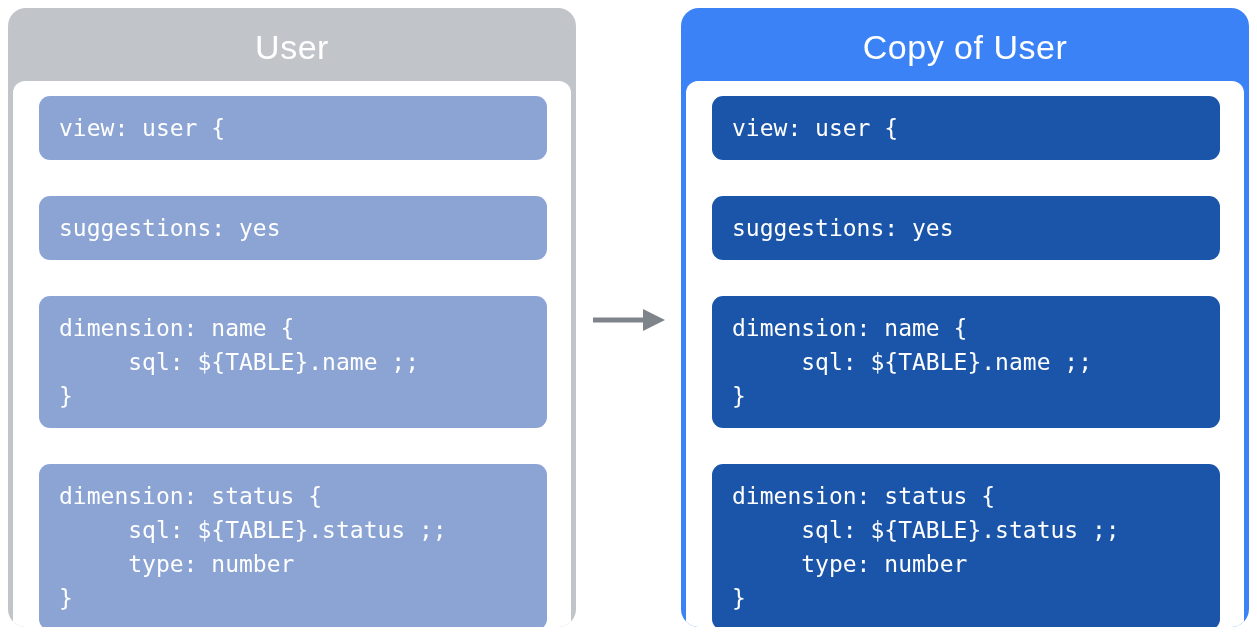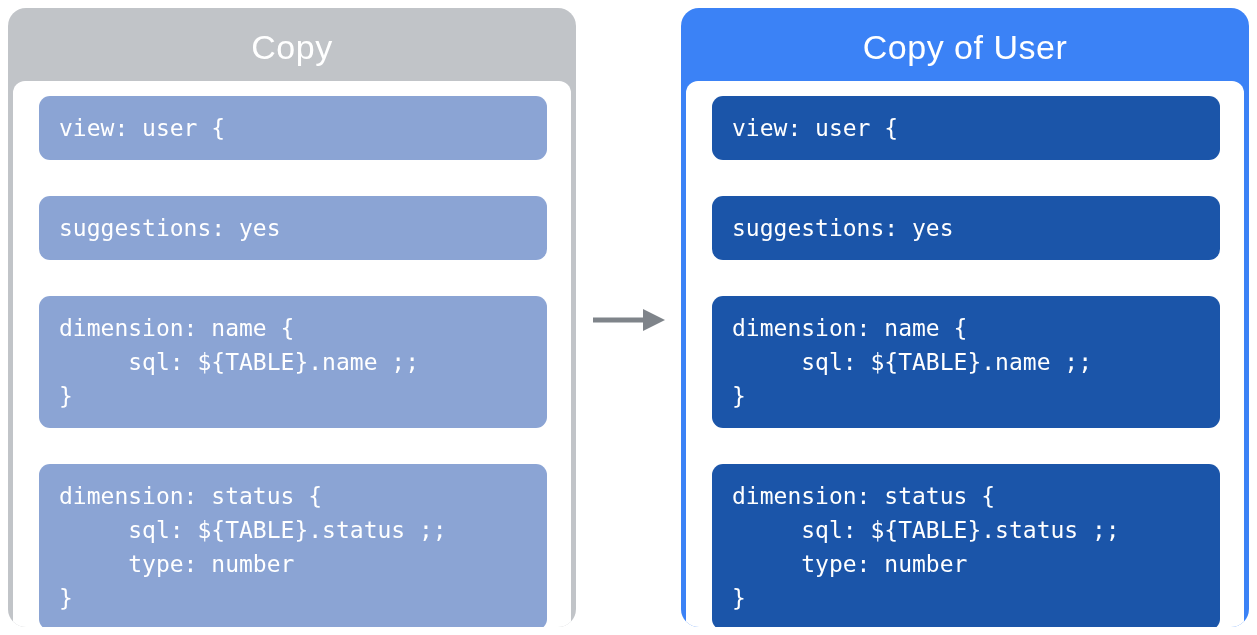--- a/index.html
+++ b/index.html
@@ -71,21 +71,21 @@
     line-height: 0;
   }
 </style>
 </head>
 <body>
 
 <div class="canvas">
 
   <section class="panel" style="background-color: rgb(193, 196, 200);">
     <header class="panel-header">
-      <h2 class="panel-title">Copy</h2>
+      <h2 class="panel-title">User</h2>
     </header>
     <div class="panel-body">
       <div class="code-block" style="background-color: rgb(139, 164, 212);">
         <div class="code-line">view: user {</div>
       </div>
       <div class="code-block" style="background-color: rgb(139, 164, 212);">
         <div class="code-line">suggestions: yes</div>
       </div>
       <div class="code-block" style="background-color: rgb(139, 164, 212);">
         <div class="code-line">dimension: name {</div>

